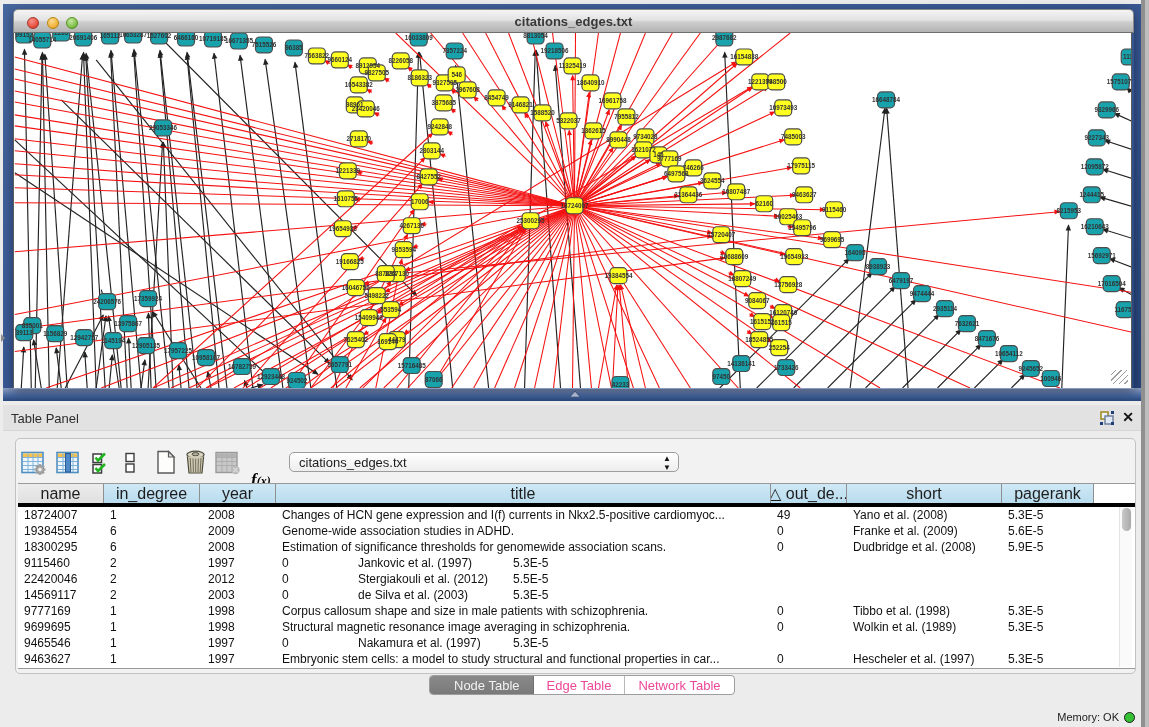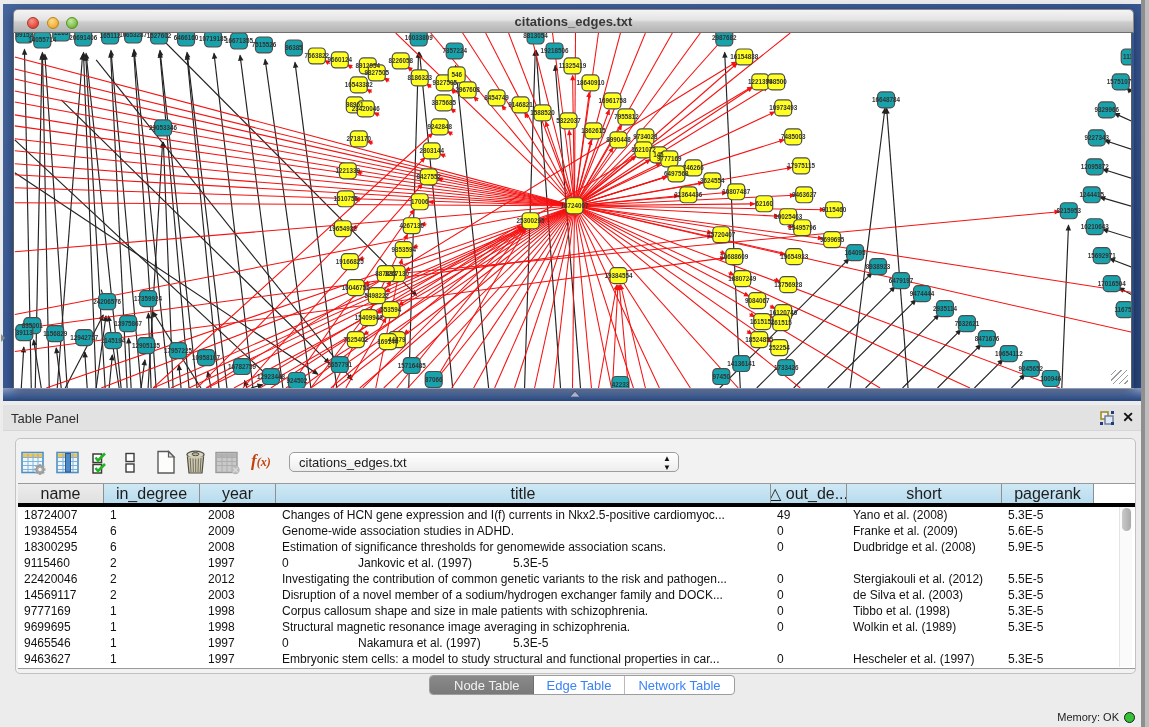--- a/index.html
+++ b/index.html
@@ -55,21 +55,21 @@
 .row .c { overflow:hidden; padding-left:6px; }
 .c.w0{width:86px;} .c.w1{width:96px;} .c.w2{width:76px;} .c.w3{width:495px;} .c.w4{width:76px;} .c.w5{width:155px;} .c.w6{width:92px;}
 .row .c.w0{ padding-left:6px; } .row .c.w2{ padding-left:8px; }
 
 #sb { position:absolute; right:3px; top:68px; width:13px; height:160px; background:#fafafa; border-left:1px solid #e3e3e3;}
 #sb .th { position:absolute; left:1.5px; top:1px; width:9px; height:23px; background:linear-gradient(90deg,#c9c9c9,#a9a9a9); border-radius:5px; }
 
 #tabs { position:absolute; left:429px; top:274px; height:20px; display:flex;
   border:1px solid #9d9d9d; border-radius:4px; overflow:hidden; font-size:13px;
   background:#fff; box-shadow:inset 0 1px 0 rgba(255,255,255,.7); }
-#tabs .tab { padding:2px 13px 0 13px; height:20px; color:#3b82f6; border-right:1px solid #b9b9b9; }
+#tabs .tab { padding:2px 13px 0 13px; height:20px; color:#ec4899; border-right:1px solid #b9b9b9; }
 #tabs .tab.sel { background:linear-gradient(180deg,#8a8a8a,#777777); color:#f2f2f2; border-right:1px solid #6f6f6f;padding-left:24px; }
 #tabs .tab:last-child { border-right:none; }
 
 #status { position:absolute; right:7px; top:310px; font-size:11px; color:#222;text-align:right; }
 #status .dot { display:inline-block; width:11px; height:11px; border-radius:50%;
   background:#35c335; border:1.5px solid #1b1b1b; vertical-align:-2px; margin-left:5px; }
 
 .ico { position:absolute; top:0; }
 </style>
 </head>
@@ -711,21 +711,21 @@
               <line x1="2" y1="6.5" x2="21" y2="6.5"></line>
               <line x1="2" y1="10.5" x2="21" y2="10.5"></line>
               <line x1="2" y1="14.5" x2="21" y2="14.5"></line>
               <line x1="7" y1="2.5" x2="7" y2="21"></line>
               <line x1="12" y1="2.5" x2="12" y2="21"></line>
               <line x1="17" y1="2.5" x2="17" y2="21"></line>
             </g>
           <circle cx="20.5" cy="19" r="4.2" fill="#b9b9b9"></circle>
           <path d="M18.3 16.8 L22.7 21.2 M22.7 16.8 L18.3 21.2" stroke="#d9d9d9" stroke-width="1.6"></path>
         </svg>
-        <div style="position:absolute;left:235px;top:4px;font-size:17px;font-style:italic;font-weight:bold;color:#c2410c;font-family:'Liberation Serif',serif;">f<span style="font-size:12px;">(x)</span></div>
+        <div style="position:absolute;left:235px;top:23px;font-size:17px;font-style:italic;font-weight:bold;color:#000000;font-family:'Liberation Serif',serif;">f<span style="font-size:12px;">(x)</span></div>
         <div id="combo">citations_edges.txt<div class="arr">▲<br>▼</div></div>
       </div>
       <div id="tbl">
         <div class="hdr">
           <div class="c first w0">name</div>
           <div class="c w1">in_degree</div>
           <div class="c w2">year</div>
           <div class="c w3">title</div>
           <div class="c w4">△ out_de...</div>
           <div class="c w5">short</div>
@@ -765,30 +765,28 @@
               <div class="c w1">2</div>
               <div class="c w2">1997</div>
               <div class="c w4">0</div>
               <div class="c w5">Jankovic et al. (1997)</div>
               <div class="c w6">5.3E-5</div>
             </div>
           <div class="row">
               <div class="c w0">22420046</div>
               <div class="c w1">2</div>
               <div class="c w2">2012</div>
-              <div class="c w3">Investigating the contribution of common genetic variants to the risk and pathogen...</div>
               <div class="c w4">0</div>
               <div class="c w5">Stergiakouli et al. (2012)</div>
               <div class="c w6">5.5E-5</div>
             </div>
           <div class="row">
               <div class="c w0">14569117</div>
               <div class="c w1">2</div>
               <div class="c w2">2003</div>
-              <div class="c w3">Disruption of a novel member of a sodium/hydrogen exchanger family and DOCK...</div>
               <div class="c w4">0</div>
               <div class="c w5">de Silva et al. (2003)</div>
               <div class="c w6">5.3E-5</div>
             </div>
           <div class="row">
               <div class="c w0">9777169</div>
               <div class="c w1">1</div>
               <div class="c w2">1998</div>
               <div class="c w3">Corpus callosum shape and size in male patients with schizophrenia.</div>
               <div class="c w4">0</div>

